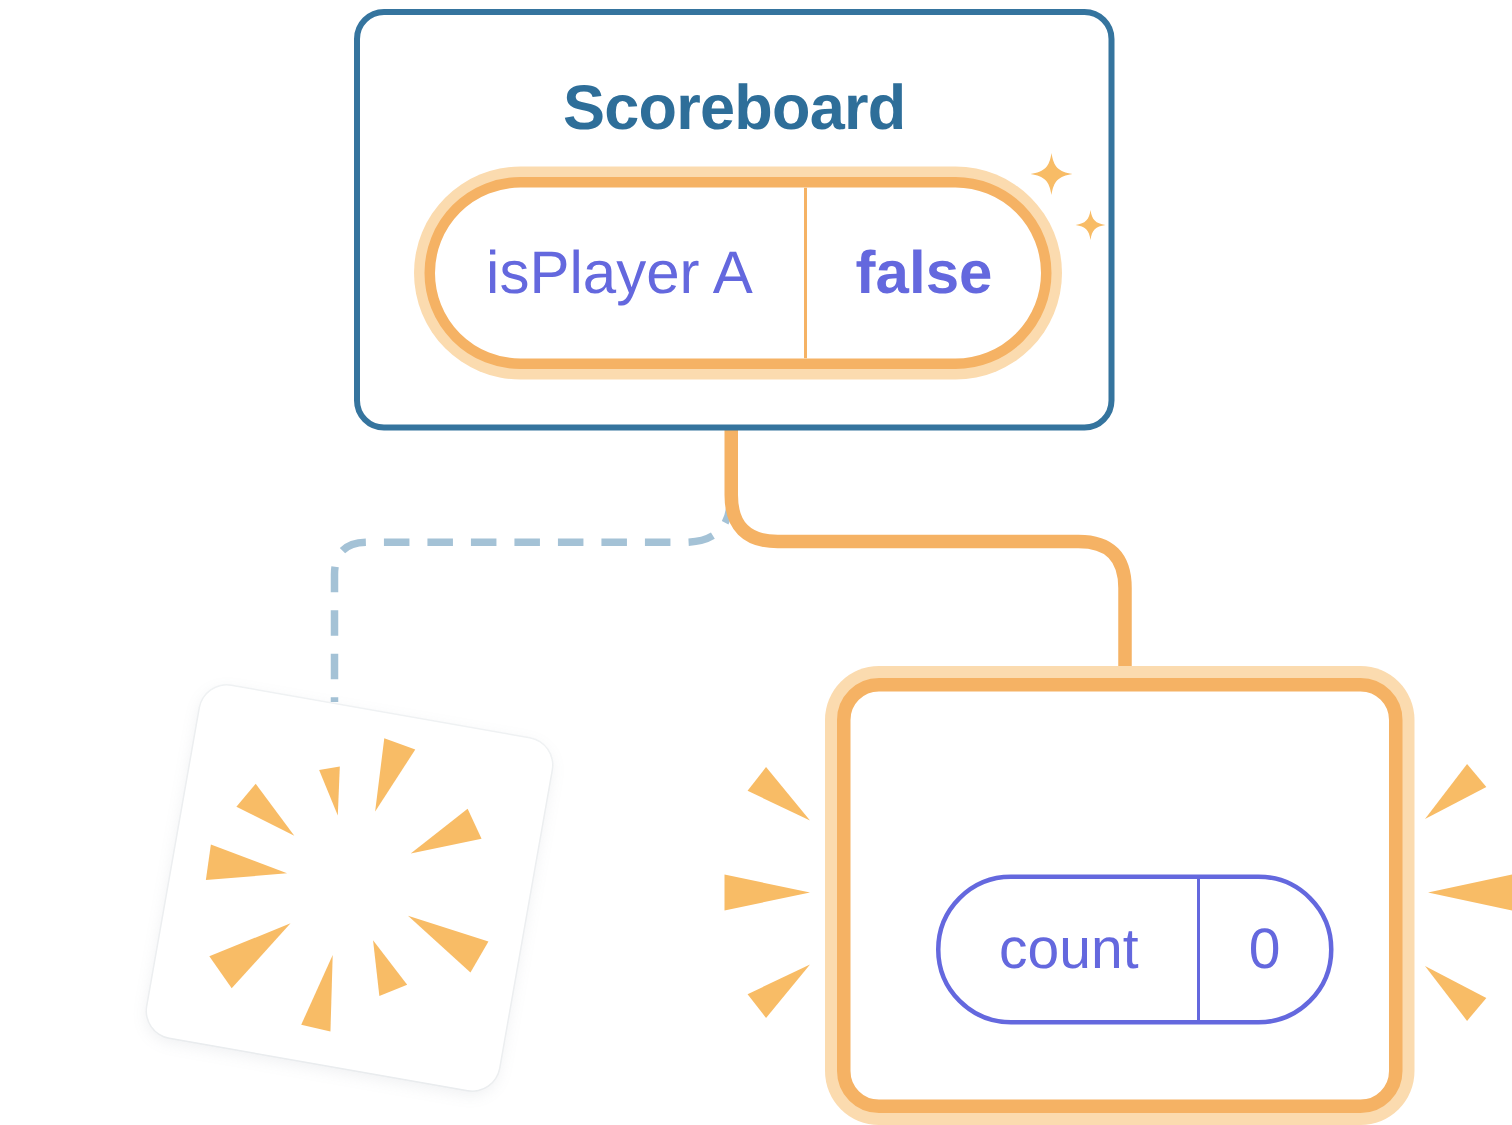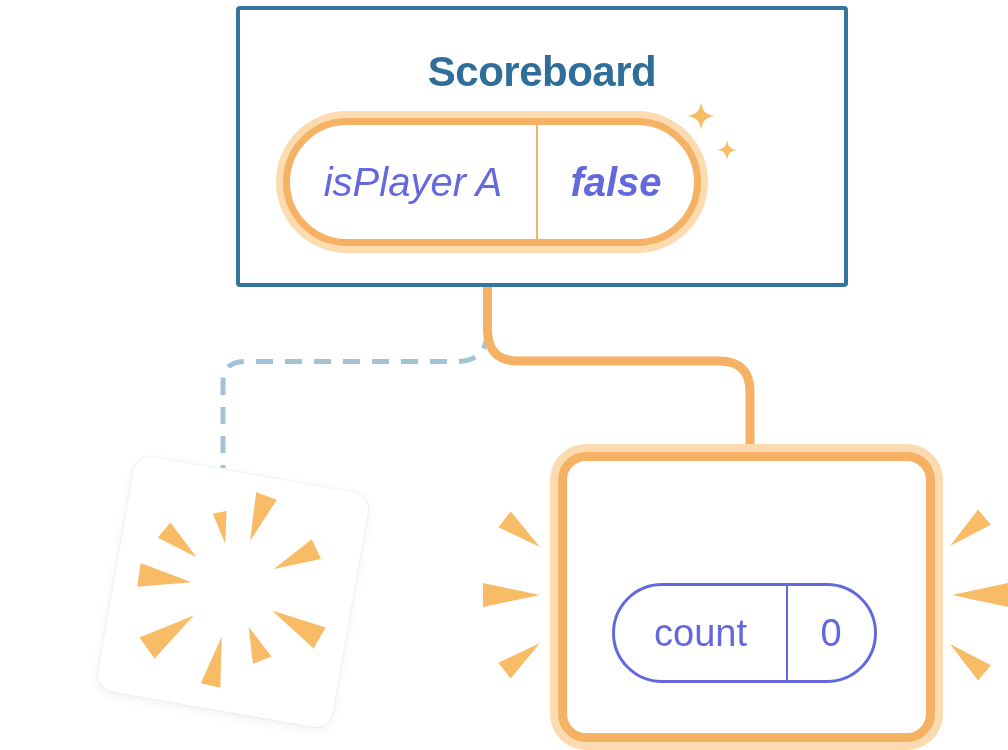--- a/index.html
+++ b/index.html
@@ -15,22 +15,22 @@
   html,body{margin:0;padding:0;background:#fff;}
   .stage{
     position:relative;width:1008px;height:750px;overflow:hidden;background:#fff;
     font-family:"Liberation Sans","DejaVu Sans",sans-serif;
   }
   .layer{position:absolute;left:0;top:0;pointer-events:none;}
 
   
   .component-card{position:absolute;background:var(--card-bg,#fff);box-sizing:border-box;}
   .scoreboard{
-    left:236px;top:6px;width:612px;height:281px;
-    border:4px solid var(--card-border-blue,#35749E);border-radius:4px;
+    left:236px;top:6px;width:507px;height:281px;
+    border:4px solid var(--card-border-blue,#35749E);border-radius:20px;
   }
   .counter{
     left:558px;top:452px;width:377px;height:290px;
     border:9px solid var(--orange,#F5B264);border-radius:28px;
     box-shadow:0 0 0 8px var(--orange-halo,#FBDBAF);
   }
   .card-title{
     position:absolute;left:0;right:0;text-align:center;
     color:var(--title-blue,#2E6E99);font-weight:600;letter-spacing:-0.5px;
   }
@@ -41,28 +41,28 @@
   .state-pill{
     position:absolute;display:flex;align-items:stretch;box-sizing:border-box;
     background:#fff;border-radius:999px;overflow:hidden;
   }
   .orange-pill{
     left:43px;top:108px;width:418px;height:128px;
     border:7px solid var(--orange,#F5B264);
     box-shadow:0 0 0 7px var(--orange-halo,#FBDBAF);
   }
   .purple-pill{
-    left:45px;top:122px;width:265px;height:100px;
+    left:57px;top:122px;width:265px;height:100px;
     border:3px solid var(--purple,#6468DE);
   }
   .pill-cell{
     display:flex;align-items:center;justify-content:center;
     color:var(--purple,#6468DE);
   }
-  .orange-pill .pill-cell{font-size:40px;font-style:italic;}
+  .orange-pill .pill-cell{font-size:40px;}
   .purple-pill .pill-cell{font-size:38px;}
   .orange-pill .key{width:246px;}
   .orange-pill .value{flex:1;font-weight:bold;}
   .purple-pill .key{width:171px;}
   .purple-pill .value{flex:1;}
   .pill-divider{width:2px;align-self:stretch;}
   .orange-divider{background:var(--orange,#F5B264);}
   .purple-divider{background:var(--purple,#6468DE);}
 
   

